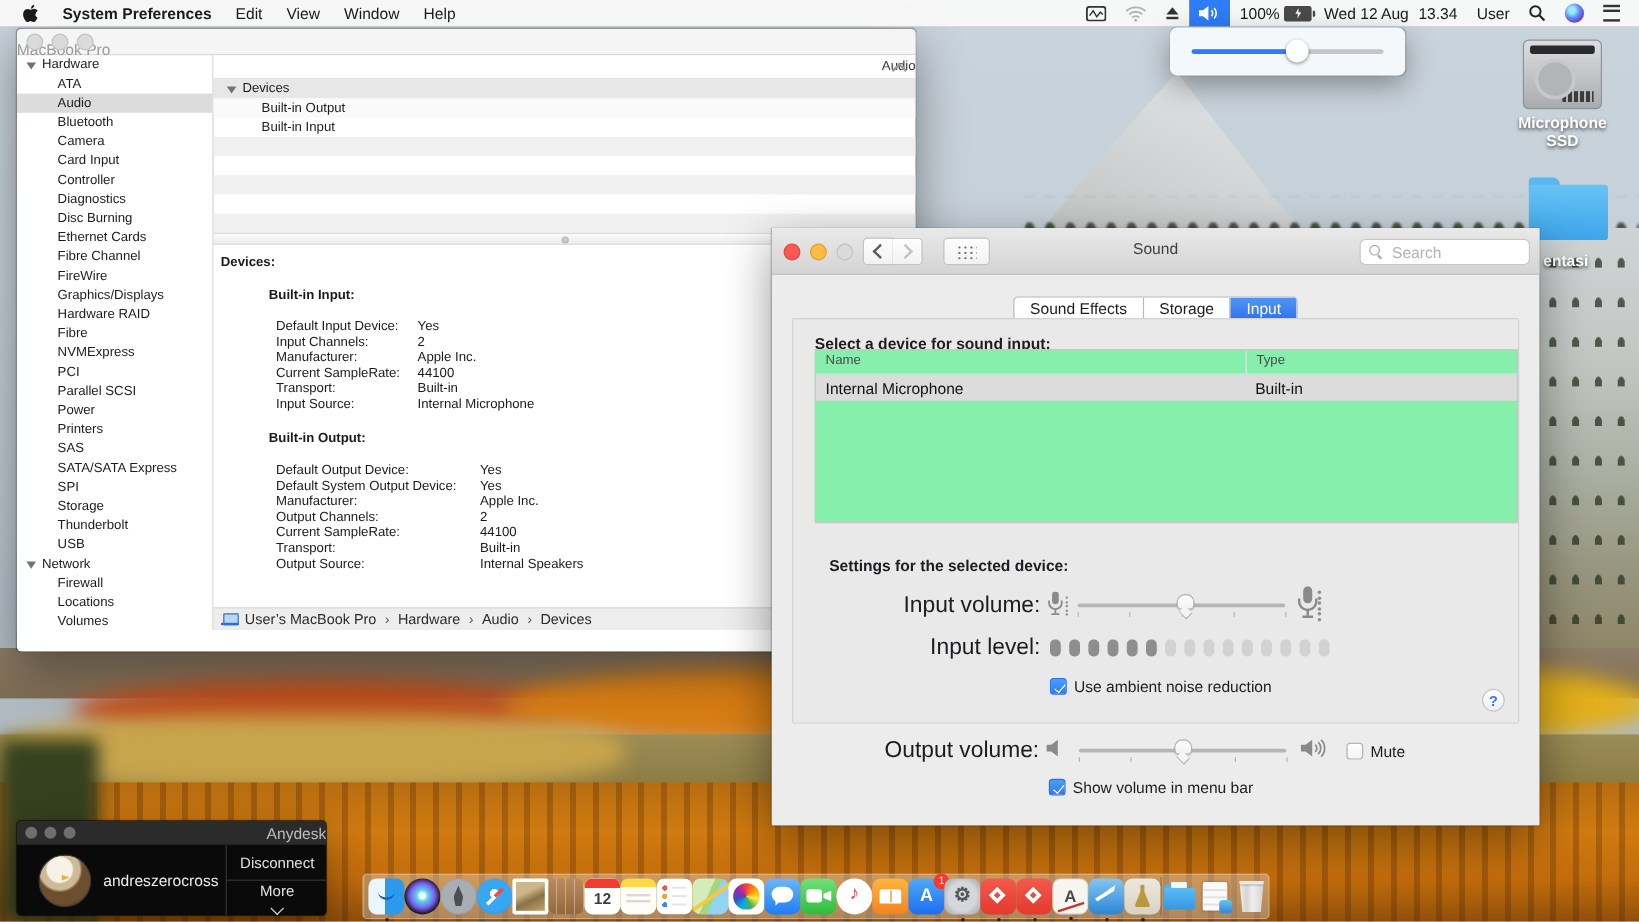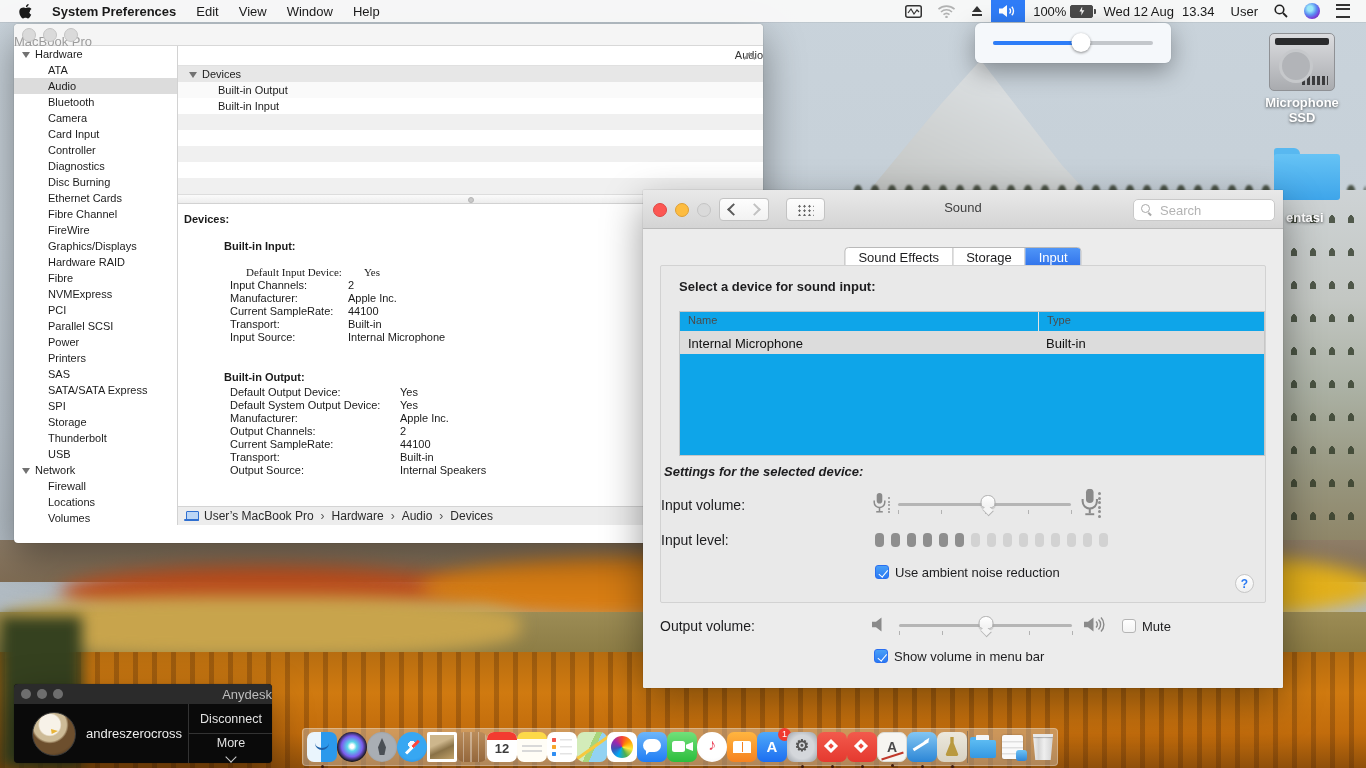--- a/index.html
+++ b/index.html
@@ -96,21 +96,21 @@
   .tree-row{height:16px;line-height:16px;font-size:11px;color:#1c1c1c;display:flex;align-items:center;}
   .tree-group{background:#e7e7e7;padding-left:11px;}
   .tree-child{padding-left:40px;}
   .tree-stripe{height:16px;}
   .tree-stripe.odd{background:#f0f0f0;}
   .splitter{height:8px;background:linear-gradient(#fbfbfb,#ededed);border-top:1px solid #ddd;border-bottom:1px solid #d2d2d2;position:relative;}
   .splitter .knob{position:absolute;left:50%;top:2px;width:6px;height:6px;margin-left:-3px;border-radius:50%;background:#c9c9c9;border:1px solid #b5b5b5;box-sizing:border-box;}
   .si-details{flex:1;background:#fff;position:relative;font-size:11px;color:#1a1a1a;overflow:hidden;}
   .d-head{position:absolute;left:6px;top:9px;font-weight:700;}
   .d-sec1{position:absolute;left:46px;top:36px;font-weight:700;}
-  .d-sec2{position:absolute;left:46px;top:167px;font-weight:700;}
+  .d-sec2{position:absolute;left:46px;top:155px;font-weight:700;}
   .prow{position:absolute;height:13px;line-height:13px;}
   .plabel{position:absolute;left:52px;white-space:nowrap;}
   .pval{position:absolute;white-space:nowrap;}
   .in-block .pval{left:170px;}
   .out-block .pval{left:222px;}
   .si-statusbar{height:18px;background:#ededed;border-top:1px solid #d4d4d4;display:flex;align-items:center;font-size:12px;color:#2b2b2b;padding-left:6px;gap:5px;}
   .crumb-sep{color:#555;padding:0 2px;}
   .laptop-ic{width:15px;height:11px;position:relative;display:inline-block;}
   .laptop-ic::before{content:'';position:absolute;left:2px;top:0;width:11px;height:8px;border:1.5px solid #2f6fd0;border-radius:1px;background:#bcd6f5;}
   .laptop-ic::after{content:'';position:absolute;left:0;top:8px;width:15px;height:2px;background:#2f6fd0;border-radius:1px;}
@@ -132,31 +132,31 @@
   .mag{position:absolute;left:7px;top:4px;width:12px;height:12px;}
   .mag::before{content:'';position:absolute;left:0;top:0;width:7px;height:7px;border:1.6px solid #a9a9a9;border-radius:50%;}
   .mag::after{content:'';position:absolute;left:7.5px;top:7.5px;width:4px;height:1.6px;background:#a9a9a9;transform:rotate(45deg);transform-origin:0 0;}
   .tabs{position:absolute;left:50%;top:57px;transform:translateX(-50%);display:flex;height:20px;border:1px solid #b9b9b9;border-radius:4px;overflow:hidden;background:#fff;}
   .tab{padding:0 13px;font-size:13px;line-height:20px;color:#1d1d1f;border-right:1px solid #b9b9b9;}
   .tab:last-child{border-right:none;}
   .tab.active{background:linear-gradient(#4f95f7,#2e70ea);color:#fff;}
   .snd-box{position:absolute;left:17px;top:75px;width:604px;height:336px;background:#e9e9e9;border:1px solid #d2d2d2;border-radius:2px;}
   .lbl-bold{font-size:13px;font-weight:700;color:#1d1d1f;}
   .sel-label{position:absolute;left:18px;top:13px;}
-  .dev-table{position:absolute;left:18px;top:45px;width:584px;height:143px;background:#0ea5e9;border:1px solid #c6c6c6;font-size:13px;}
+  .dev-table{position:absolute;left:18px;top:25px;width:584px;height:143px;background:#86efac;border:1px solid #c6c6c6;font-size:13px;}
   .dt-header{height:19px;border-bottom:1px solid #dcdcdc;display:flex;font-size:11px;color:#4b4b4b;}
   .dt-h-name{flex:0 0 350px;padding:2px 0 0 8px;border-right:1px solid #e3e3e3;}
   .dt-h-type{flex:1;padding:2px 0 0 8px;}
   .dt-row{height:22px;display:flex;align-items:center;color:#111;}
   .dt-row.sel{background:#dcdcdc;}
   .dt-c-name{flex:0 0 350px;padding-left:8px;}
   .dt-c-type{flex:1;padding-left:8px;}
-  .settings-label{position:absolute;left:3px;top:198px;font-style:italic;}
+  .settings-label{position:absolute;left:30px;top:198px;}
   .ctl-row{position:absolute;display:flex;align-items:center;}
-  .row-label{font-size:14px;color:#1d1d1f;text-align:left;}
+  .row-label{font-size:19px;color:#1d1d1f;text-align:right;}
   .slider{position:relative;width:173px;height:22px;}
   .sl-track{position:absolute;left:0;right:0;top:9px;height:3px;background:#b5b5b5;border-radius:2px;}
   .sl-ticks{position:absolute;left:0;right:0;top:16px;height:4px;}
   .sl-ticks i{position:absolute;top:0;width:1px;height:4px;background:#b2b2b2;}
   .sl-thumb{position:absolute;top:1px;width:15px;height:18px;transform:translateX(-50%);}
   .sl-thumb::before{content:'';position:absolute;left:0;top:0;width:15px;height:13px;background:linear-gradient(#fff,#f1f1f1);border:1px solid #b2b2b2;border-radius:7px 7px 4px 4px;box-sizing:border-box;box-shadow:0 1px 1px rgba(0,0,0,.18);}
   .sl-thumb::after{content:'';position:absolute;left:3.5px;top:11px;width:8px;height:8px;background:#f4f4f4;border-right:1px solid #b2b2b2;border-bottom:1px solid #b2b2b2;transform:rotate(45deg) scaleY(.8);}
   .mic-dots{display:flex;flex-direction:column;gap:1.5px;margin-left:2px;}
   .mic-dots i{width:2px;height:2px;border-radius:50%;background:#8f8f8f;}
   .mic-dots.big i{width:3px;height:3px;}
@@ -413,21 +413,21 @@
       <div class="tree-stripe odd"></div>
       <div class="tree-stripe"></div>
       <div class="tree-stripe odd"></div>
       <div class="splitter">
           <span class="knob"></span>
         </div>
       <div class="si-details">
         <div class="d-head">Devices:</div>
         <div class="d-sec1">Built-in Input:</div>
         <div class="in-block">
-          <div class="prow" style="top:62px;left:16px;right:0;font-family:Liberation Serif, serif;">
+          <div class="prow" style="top:62px;left:0;right:0;">
               <span class="plabel">Default Input Device:</span>
               <span class="pval">Yes</span>
             </div>
           <div class="prow" style="top:75px;left:0;right:0;">
               <span class="plabel">Input Channels:</span>
               <span class="pval">2</span>
             </div>
           <div class="prow" style="top:88px;left:0;right:0;">
               <span class="plabel">Manufacturer:</span>
               <span class="pval">Apple Inc.</span>

